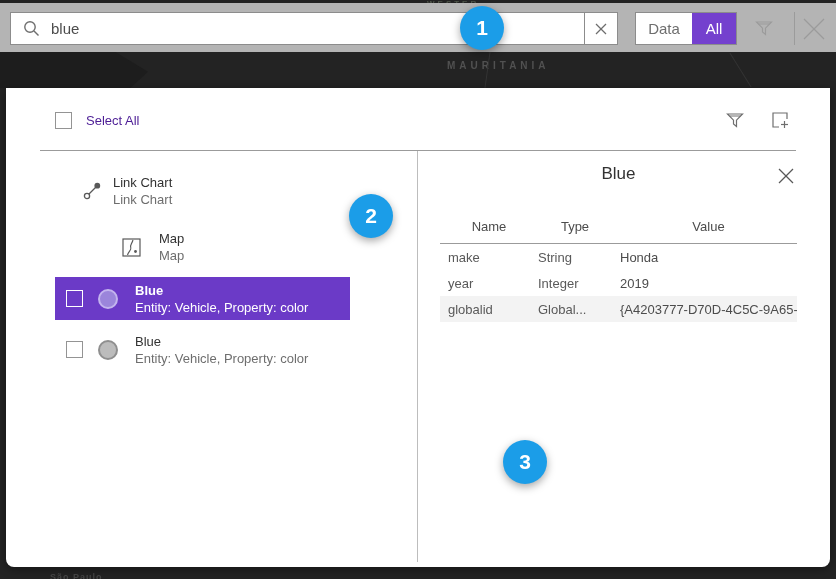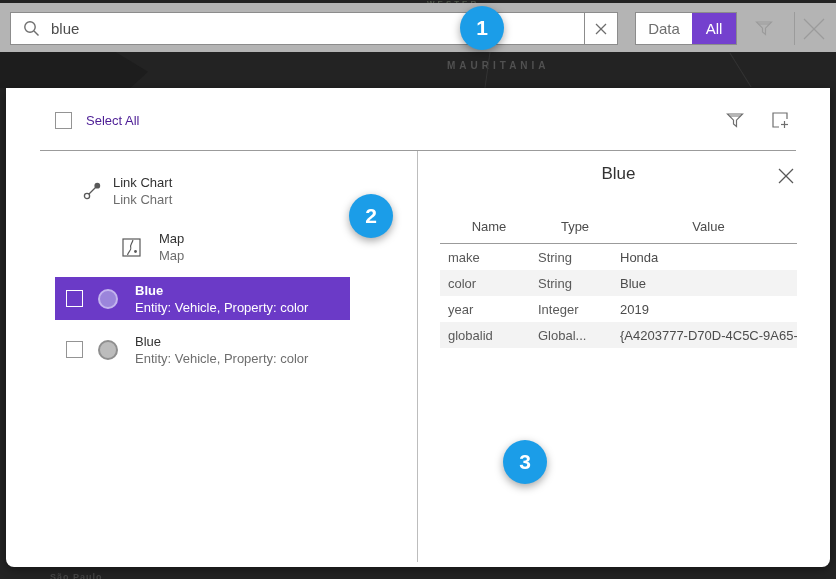--- a/index.html
+++ b/index.html
@@ -243,25 +243,20 @@
         <th>Type</th>
         <th>Value</th>
       </tr>
     </thead>
     <tbody>
       <tr>
         <td>make</td>
           <td>String</td>
           <td class="val">Honda</td>
       </tr>
-      <tr class="striped">
-        <td>color</td>
-          <td>String</td>
-          <td class="val">Blue</td>
-      </tr>
       <tr>
         <td>year</td>
           <td>Integer</td>
           <td class="val">2019</td>
       </tr>
       <tr class="striped">
         <td>globalid</td>
           <td>Global...</td>
           <td class="val">{A4203777-D70D-4C5C-9A65-C...</td>
       </tr>

